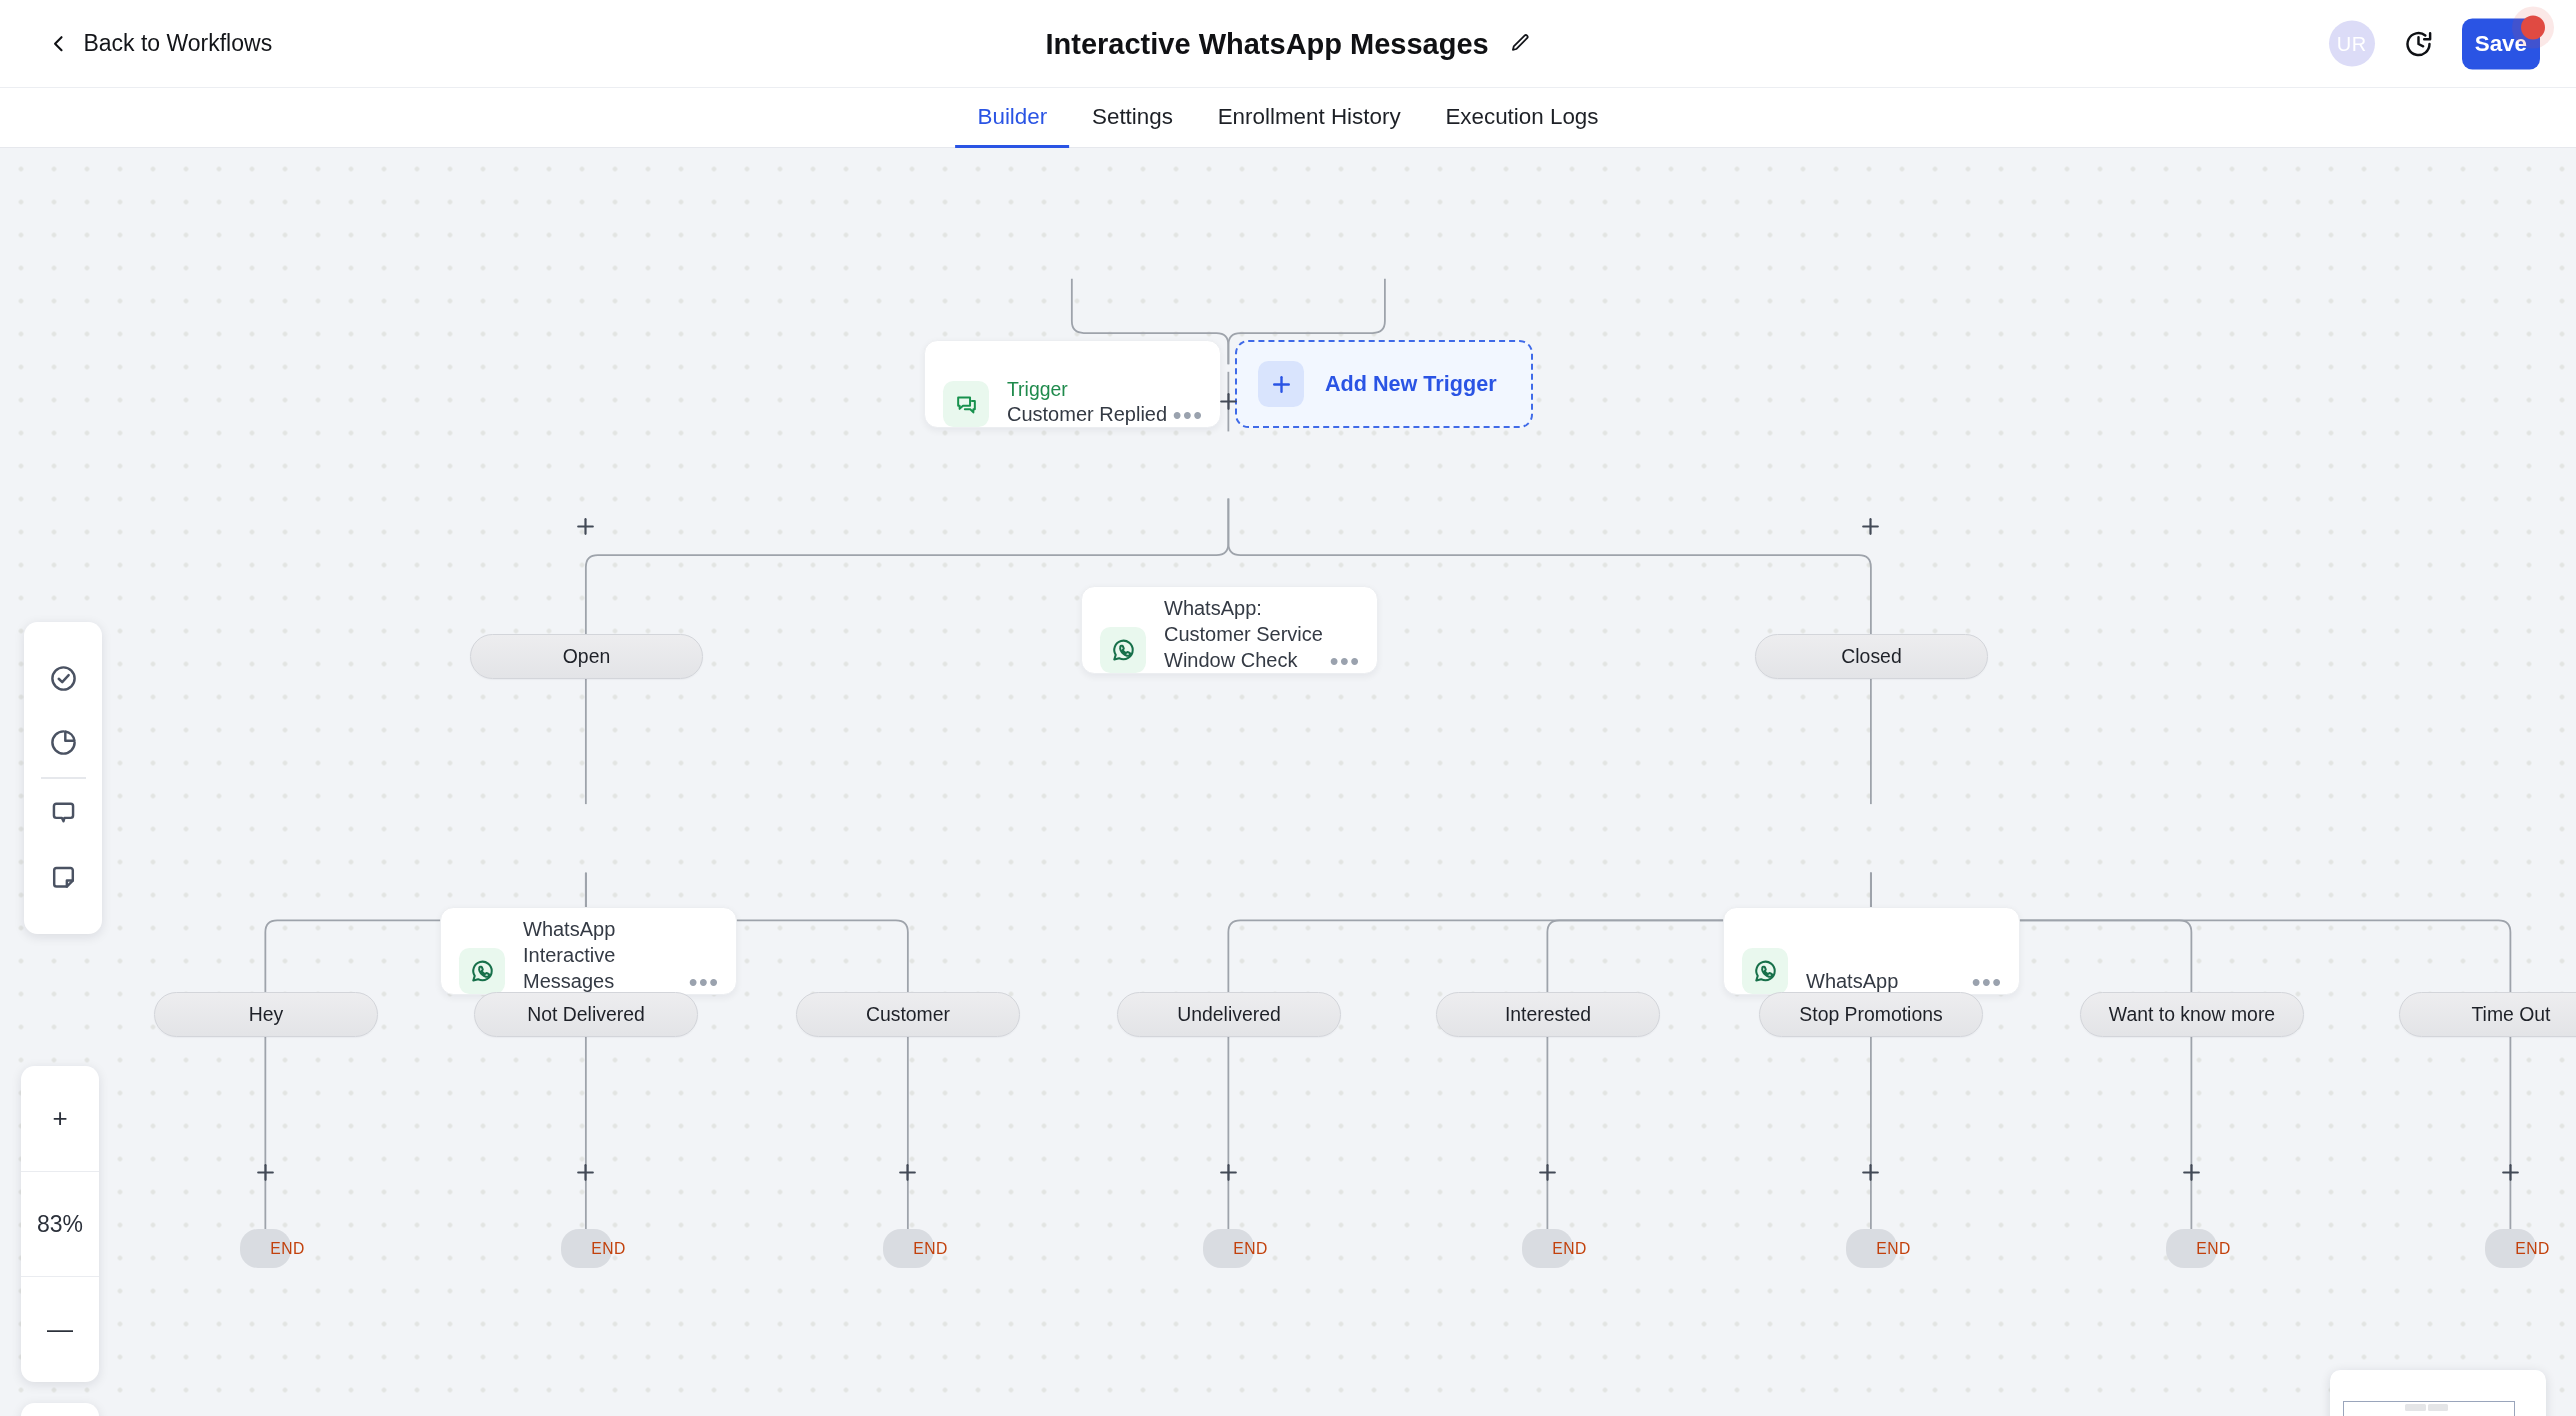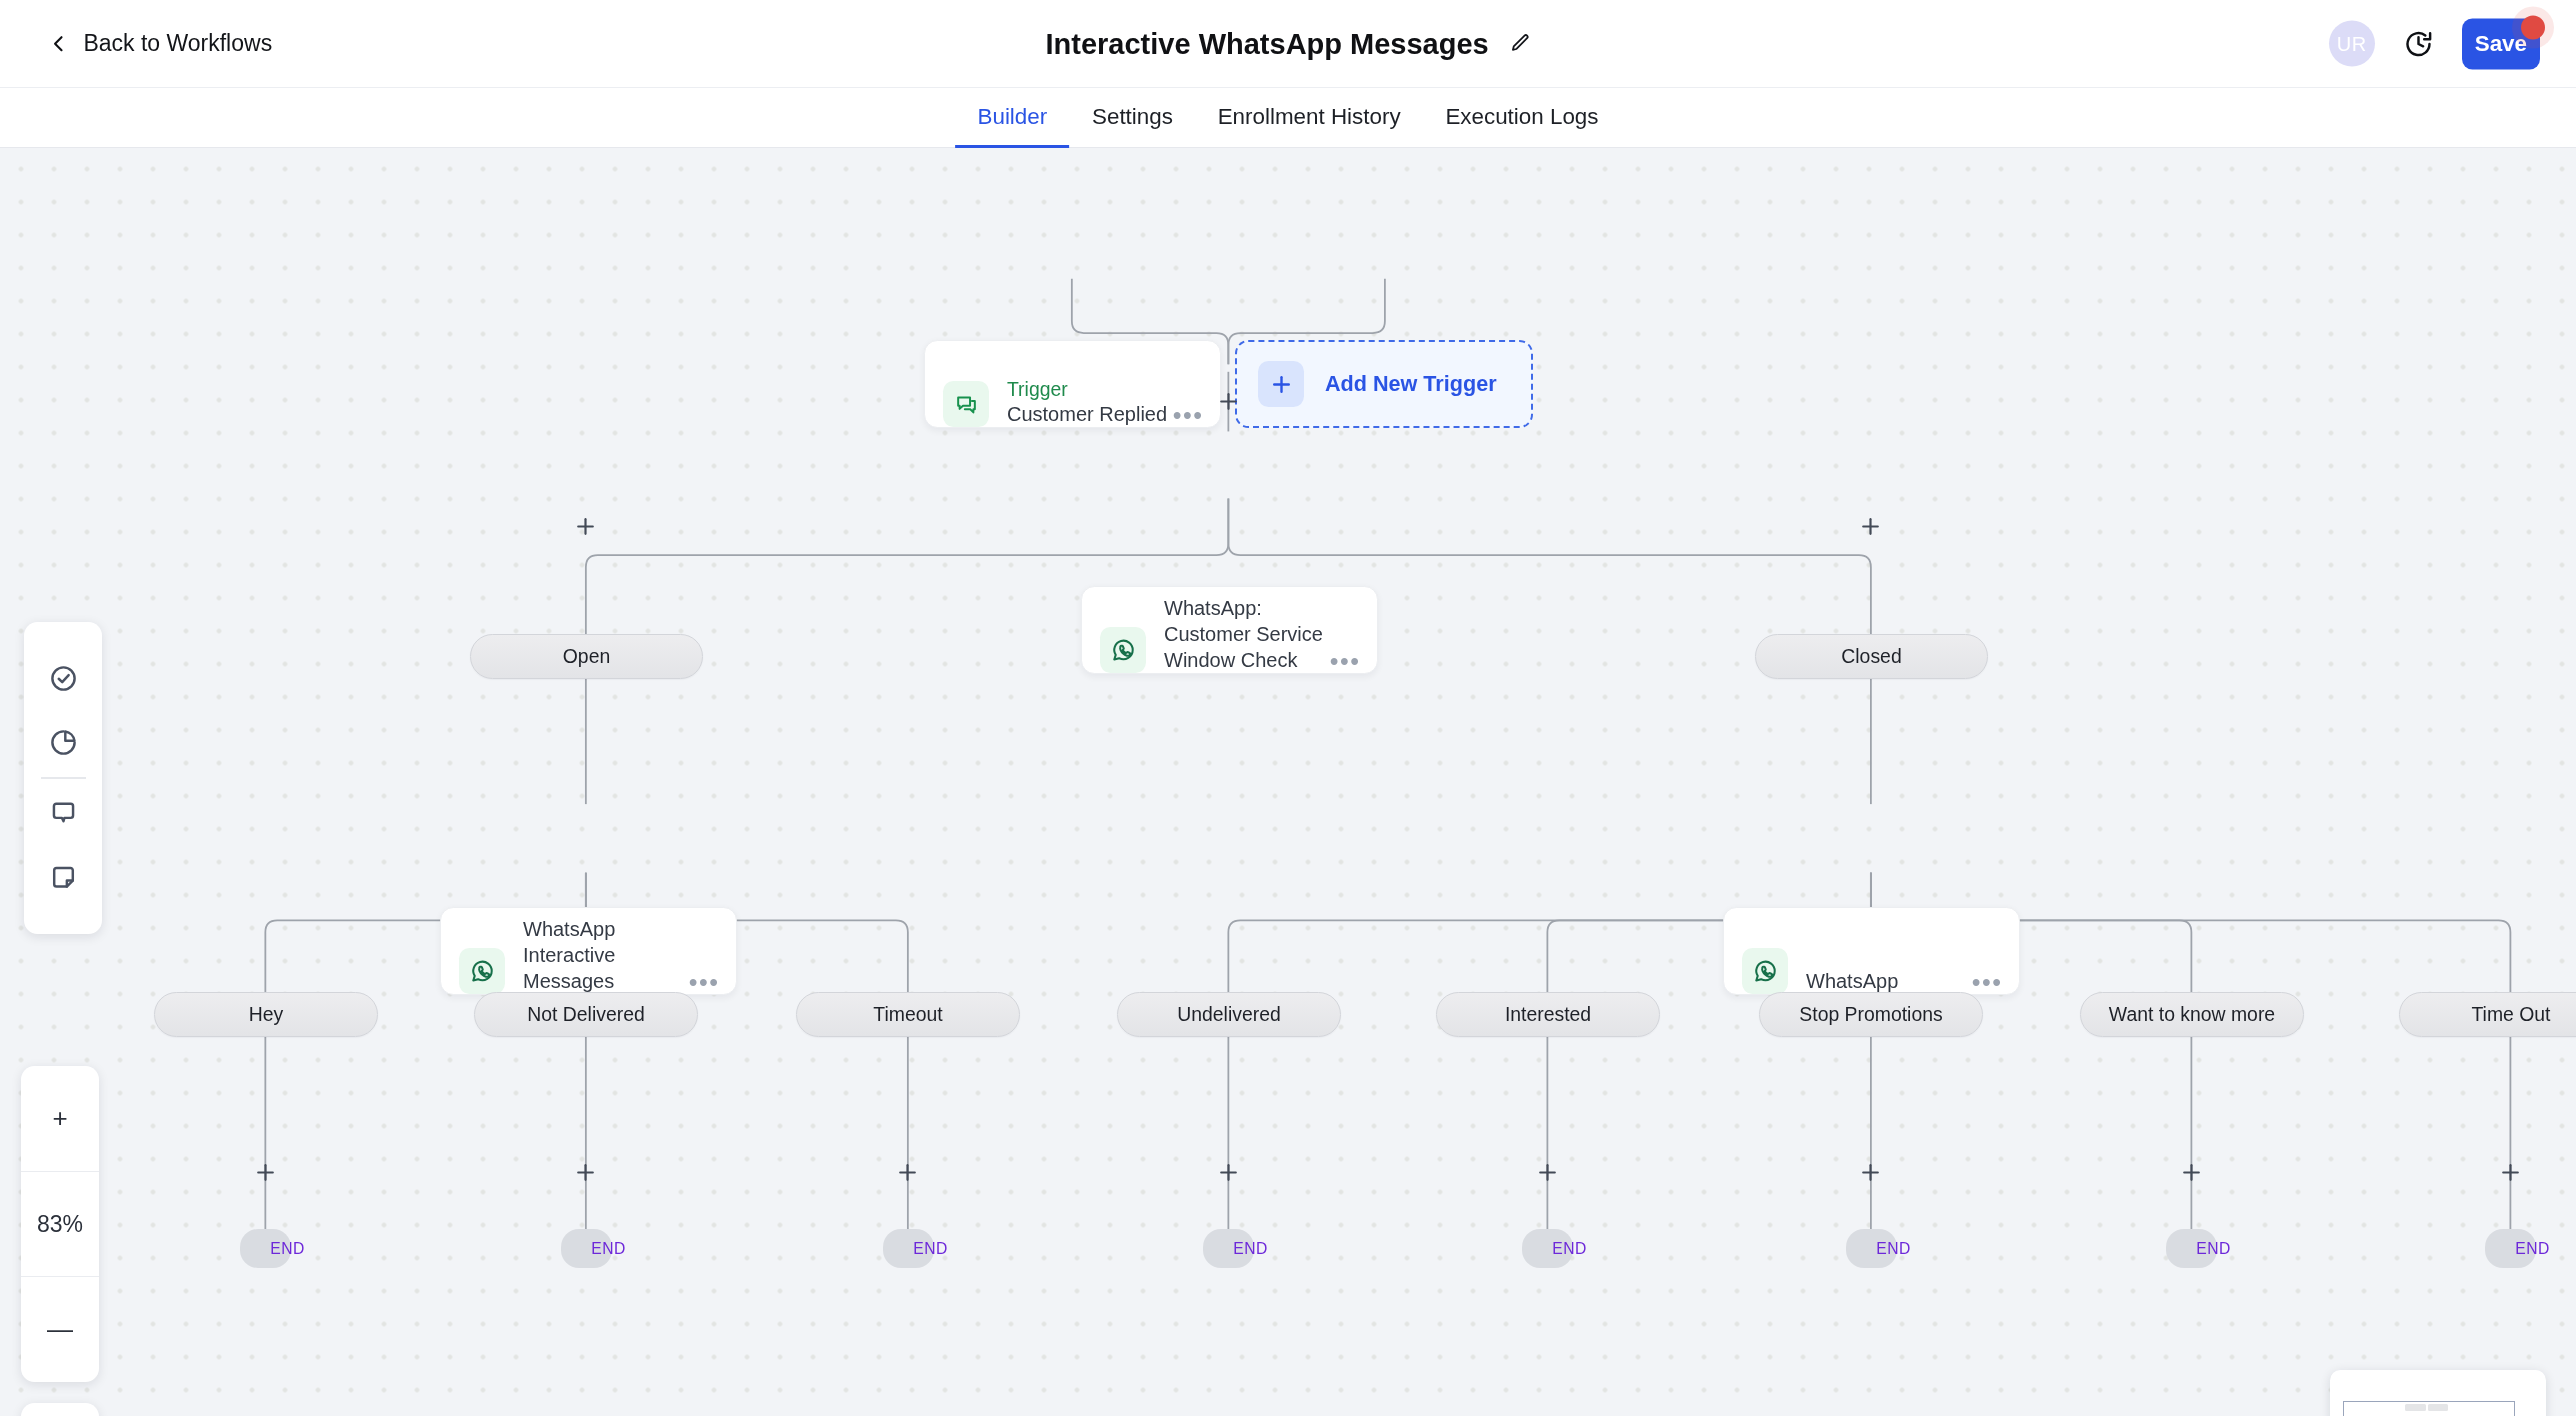--- a/index.html
+++ b/index.html
@@ -169,21 +169,21 @@
     display: flex; align-items: center; justify-content: center;
     font-size: 19.4px; color: #1e2128;
     box-shadow: 0 0.7px 1.5px rgba(16,24,40,.05);
     cursor: pointer; white-space: nowrap; overflow: hidden;
   }
   .endnode {
     position: absolute;
     width: 51px; height: 39px;
     background: #d9dce1; border-radius: 18px;
     display: flex; align-items: center; justify-content: center;
-    font-size: 15.7px; color: #6d28d9; letter-spacing: 0.4px;
+    font-size: 15.7px; color: #c2410c; letter-spacing: 0.4px;
     cursor: pointer;
     padding-left: 44px;
   }
   .plus-btn {
     position: absolute;
     width: 33px; height: 33px;
     display: flex; align-items: center; justify-content: center;
     cursor: pointer;
   }
   .plus-btn svg { width: 25px; height: 25px; }
@@ -395,21 +395,21 @@
       </svg>
     </div>
     <div class="node-texts">
       <div class="node-title">WhatsApp</div>
     </div>
     <div class="dots">•••</div>
   </div>
 
   <div class="pill" style="left:154px; top:844px; width:224px;">Hey</div>
   <div class="pill" style="left:474px; top:844px; width:224px;">Not Delivered</div>
-  <div class="pill" style="left:796px; top:844px; width:224px;">Timeout</div>
+  <div class="pill" style="left:796px; top:844px; width:224px;">Customer</div>
   <div class="pill" style="left:1117px; top:844px; width:224px;">Undelivered</div>
   <div class="pill" style="left:1436px; top:844px; width:224px;">Interested</div>
   <div class="pill" style="left:1759px; top:844px; width:224px;">Stop Promotions</div>
   <div class="pill" style="left:2080px; top:844px; width:224px;">Want to know more</div>
   <div class="pill" style="left:2399px; top:844px; width:224px;">Time Out</div>
 
   <div class="plus-btn" style="left:249px; top:1008px;">
     <svg viewBox="0 0 24 24" fill="none" stroke="#434a57" stroke-width="2.1" stroke-linecap="round">
         <line x1="12" y1="5" x2="12" y2="19"></line>
         <line x1="5" y1="12" x2="19" y2="12"></line>

